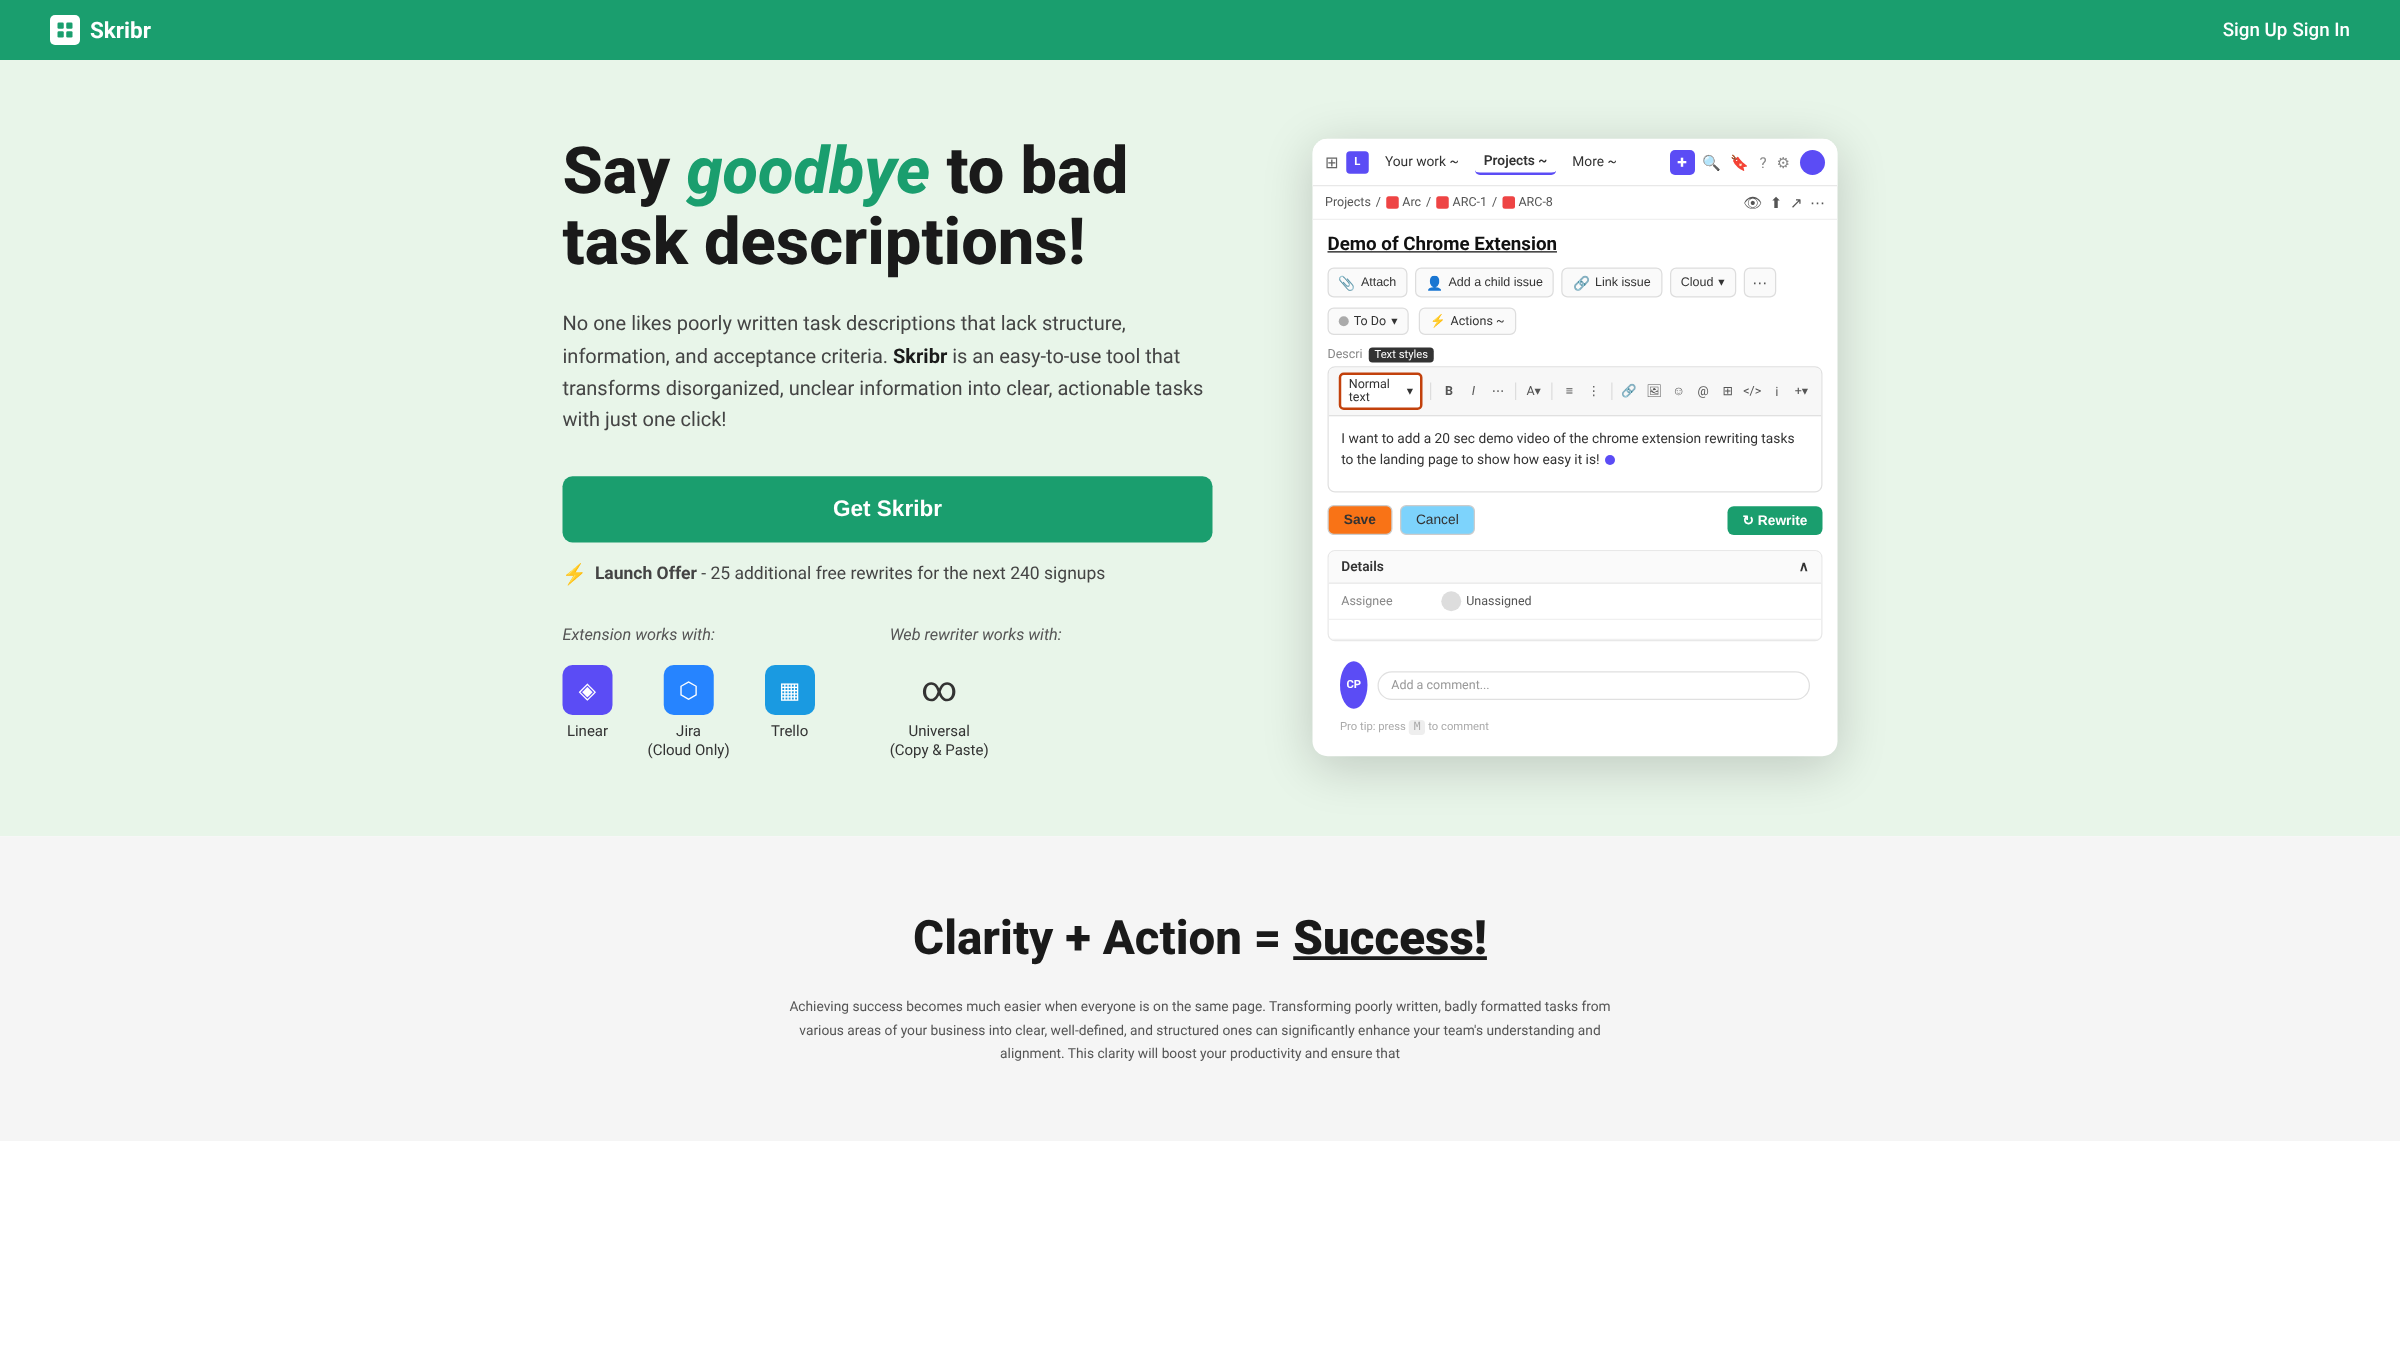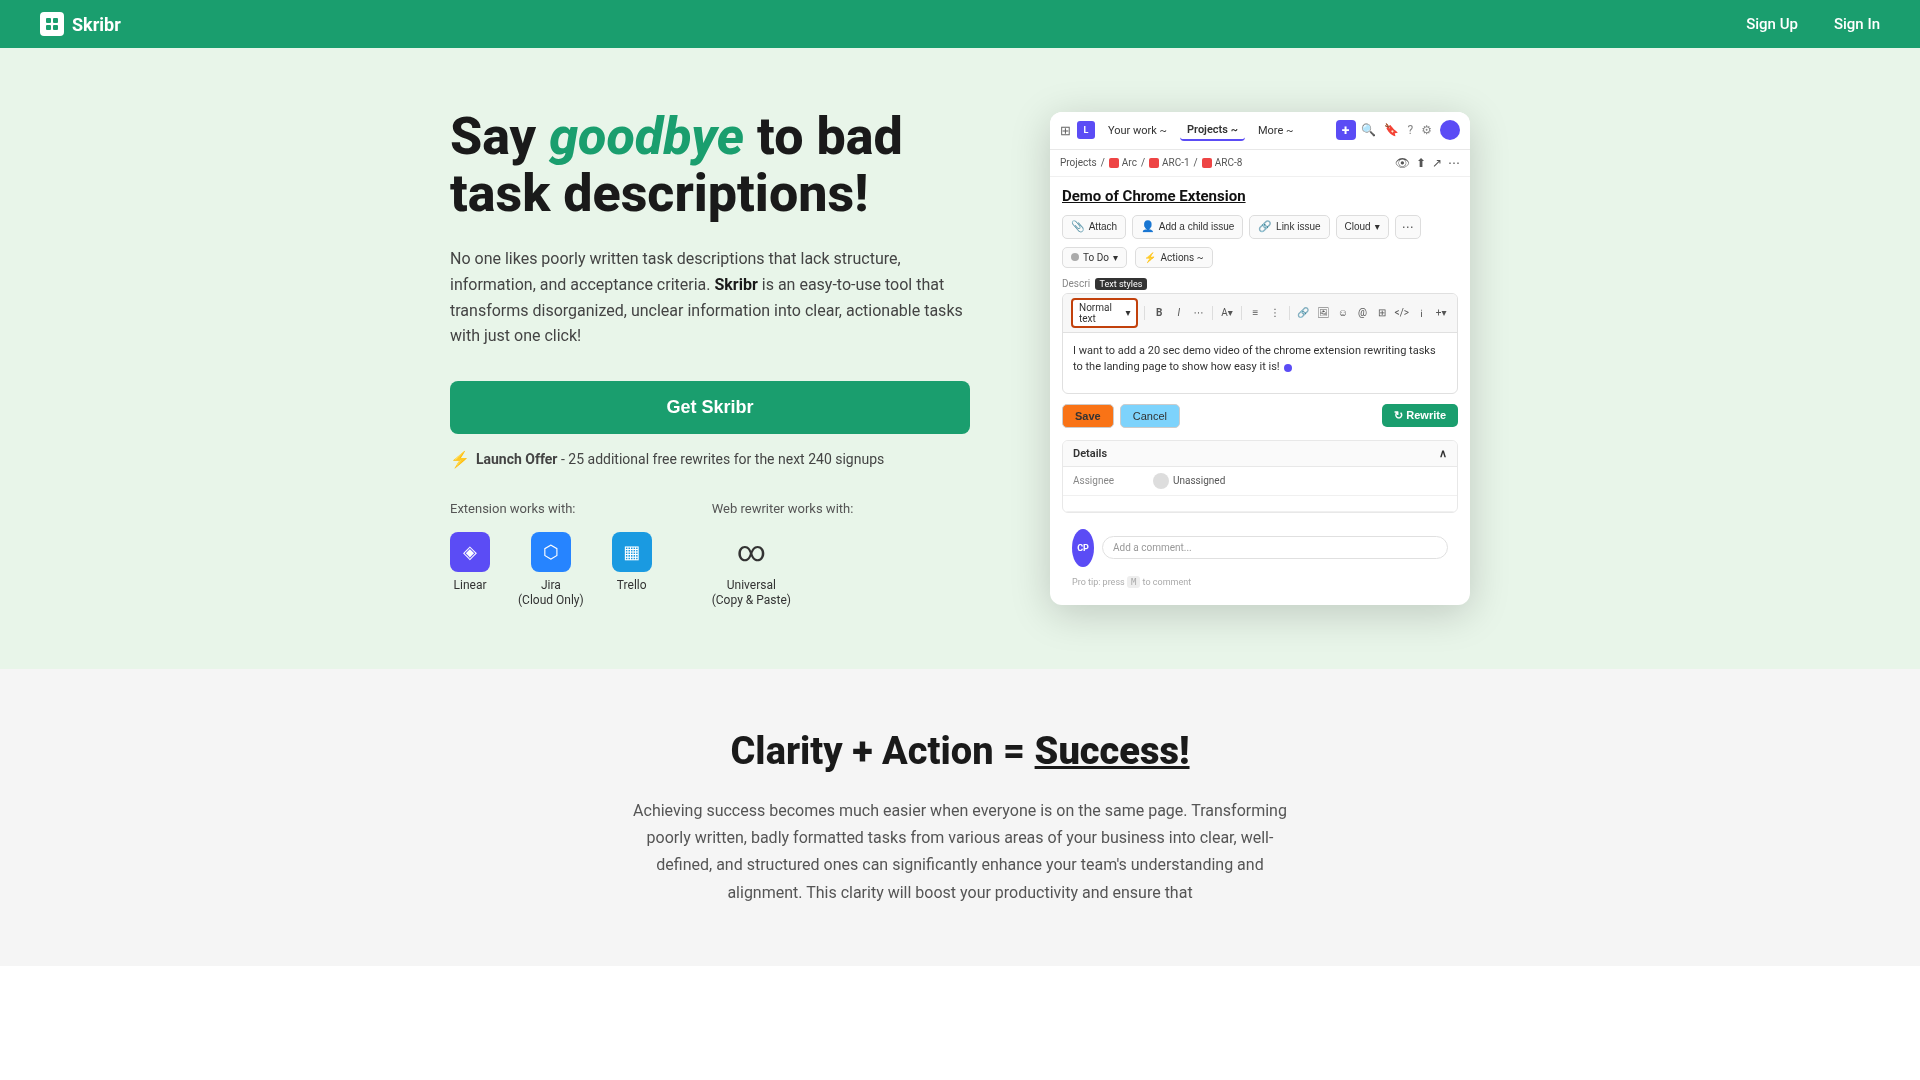--- a/index.html
+++ b/index.html
@@ -26,21 +26,21 @@
       width: 24px;
       height: 24px;
       background: #fff;
       border-radius: 4px;
       display: flex;
       align-items: center;
       justify-content: center;
     }
     .nav-links {
       display: flex;
-      gap: 36px;
+      gap: 4px;
     }
     .nav-links a {
       color: #fff;
       text-decoration: none;
       font-size: 15px;
       font-weight: 500;
     }
 
     
     .hero {
@@ -107,20 +107,21 @@
     }
     .works-with-row {
       display: flex;
       gap: 60px;
     }
     .works-with-section h4 {
       font-size: 13px;
       color: #555;
       margin-bottom: 16px;
       font-weight: 400;
+      font-style: italic;
     }
     .works-with-icons {
       display: flex;
       gap: 28px;
       align-items: flex-start;
     }
     .app-icon-item {
       display: flex;
       flex-direction: column;
       align-items: center;
@@ -485,21 +486,21 @@
     }
     .bottom-title .success {
       font-weight: 900;
       text-decoration: underline;
       text-decoration-style: solid;
       text-decoration-thickness: 3px;
     }
     .bottom-text {
       max-width: 680px;
       margin: 0 auto;
-      font-size: 16px;
+      font-size: 11px;
       color: #555;
       line-height: 1.7;
     }
   </style>
 </head>
 <body>
 
 <nav>
   <div class="nav-logo">
     <div class="nav-logo-icon">

